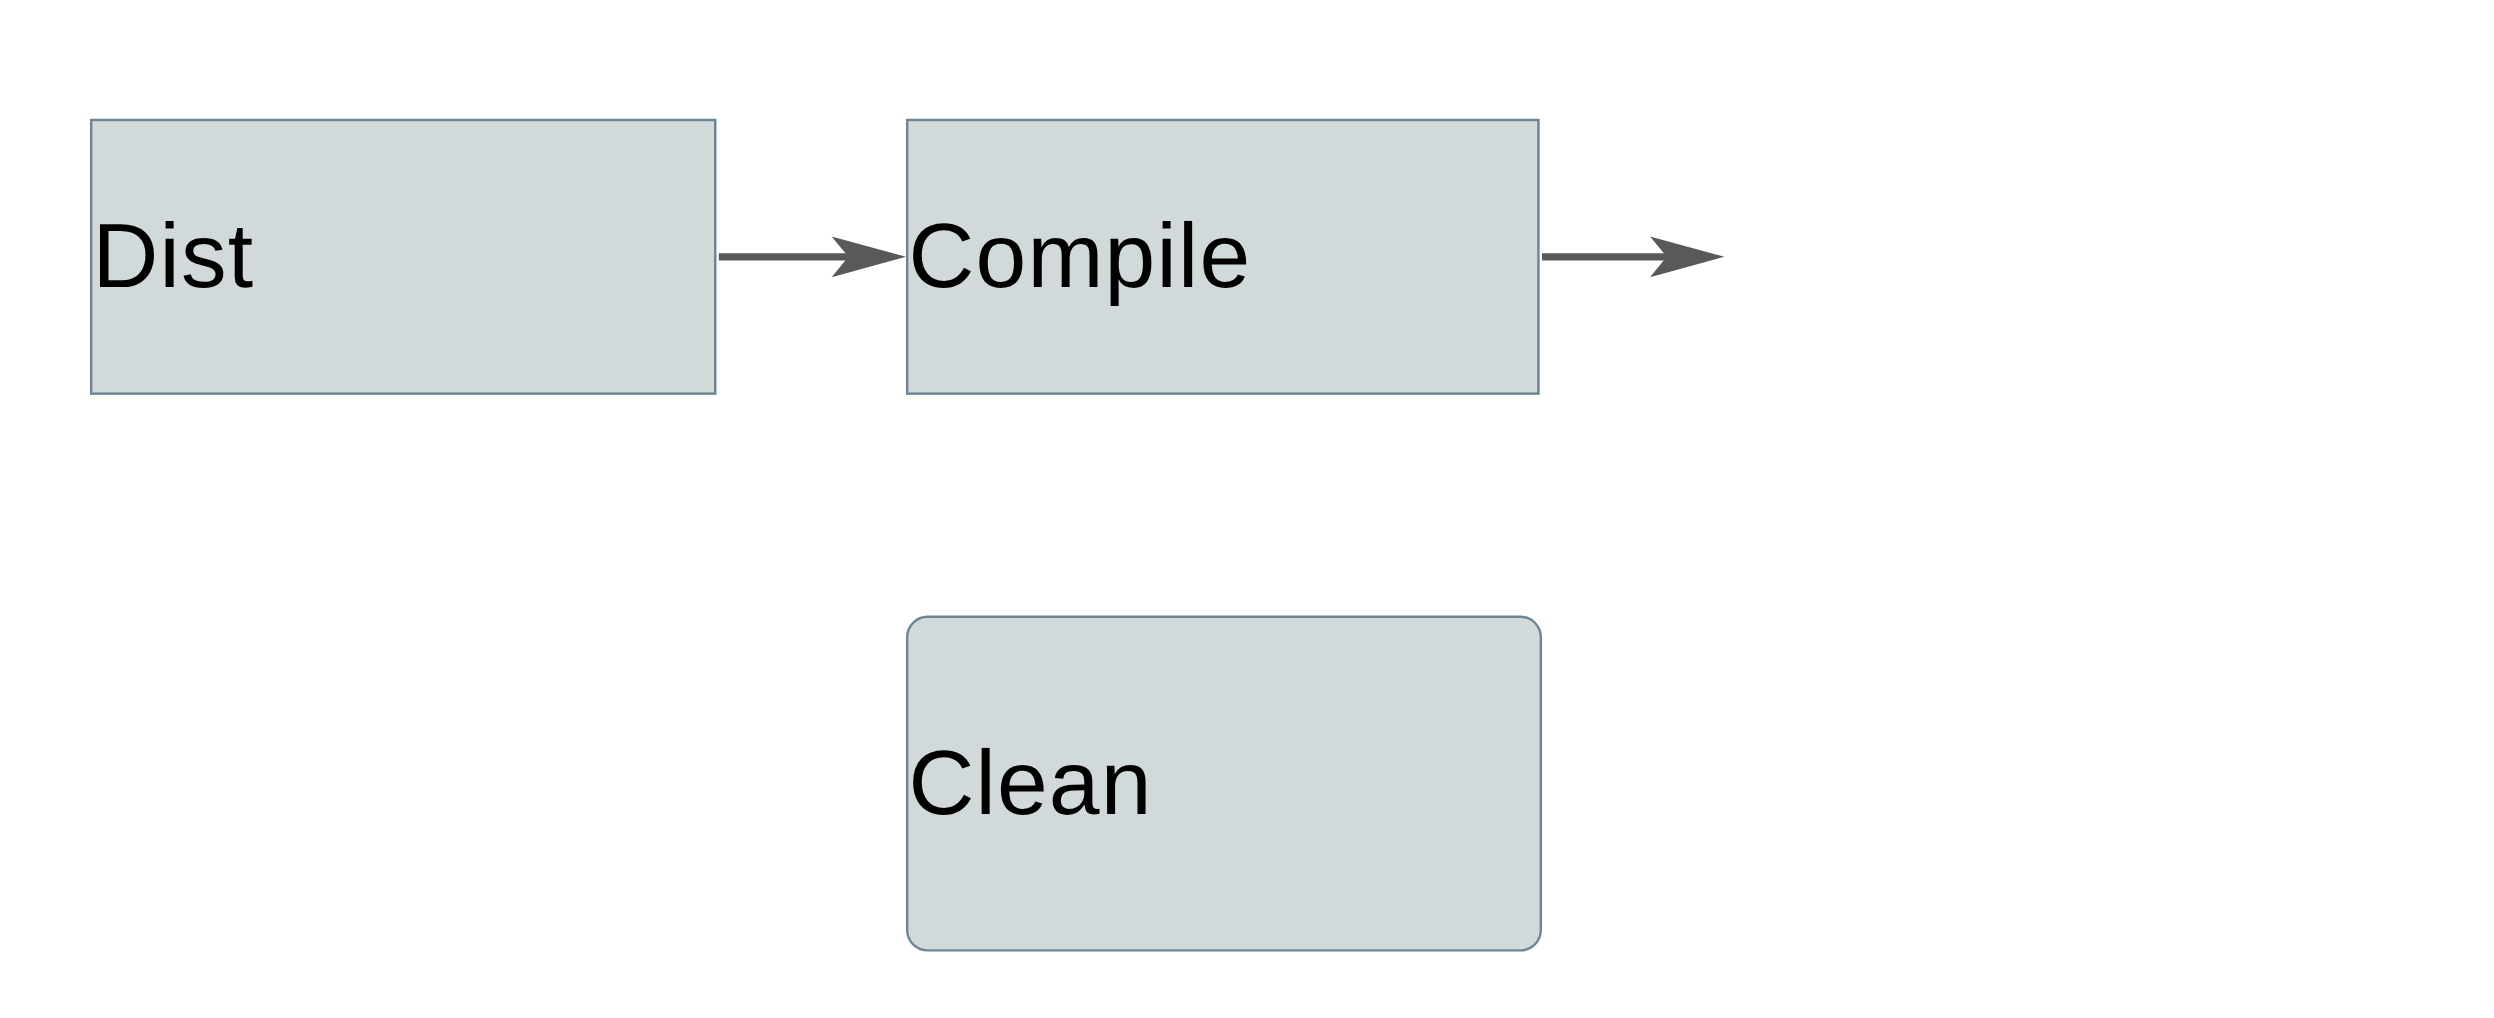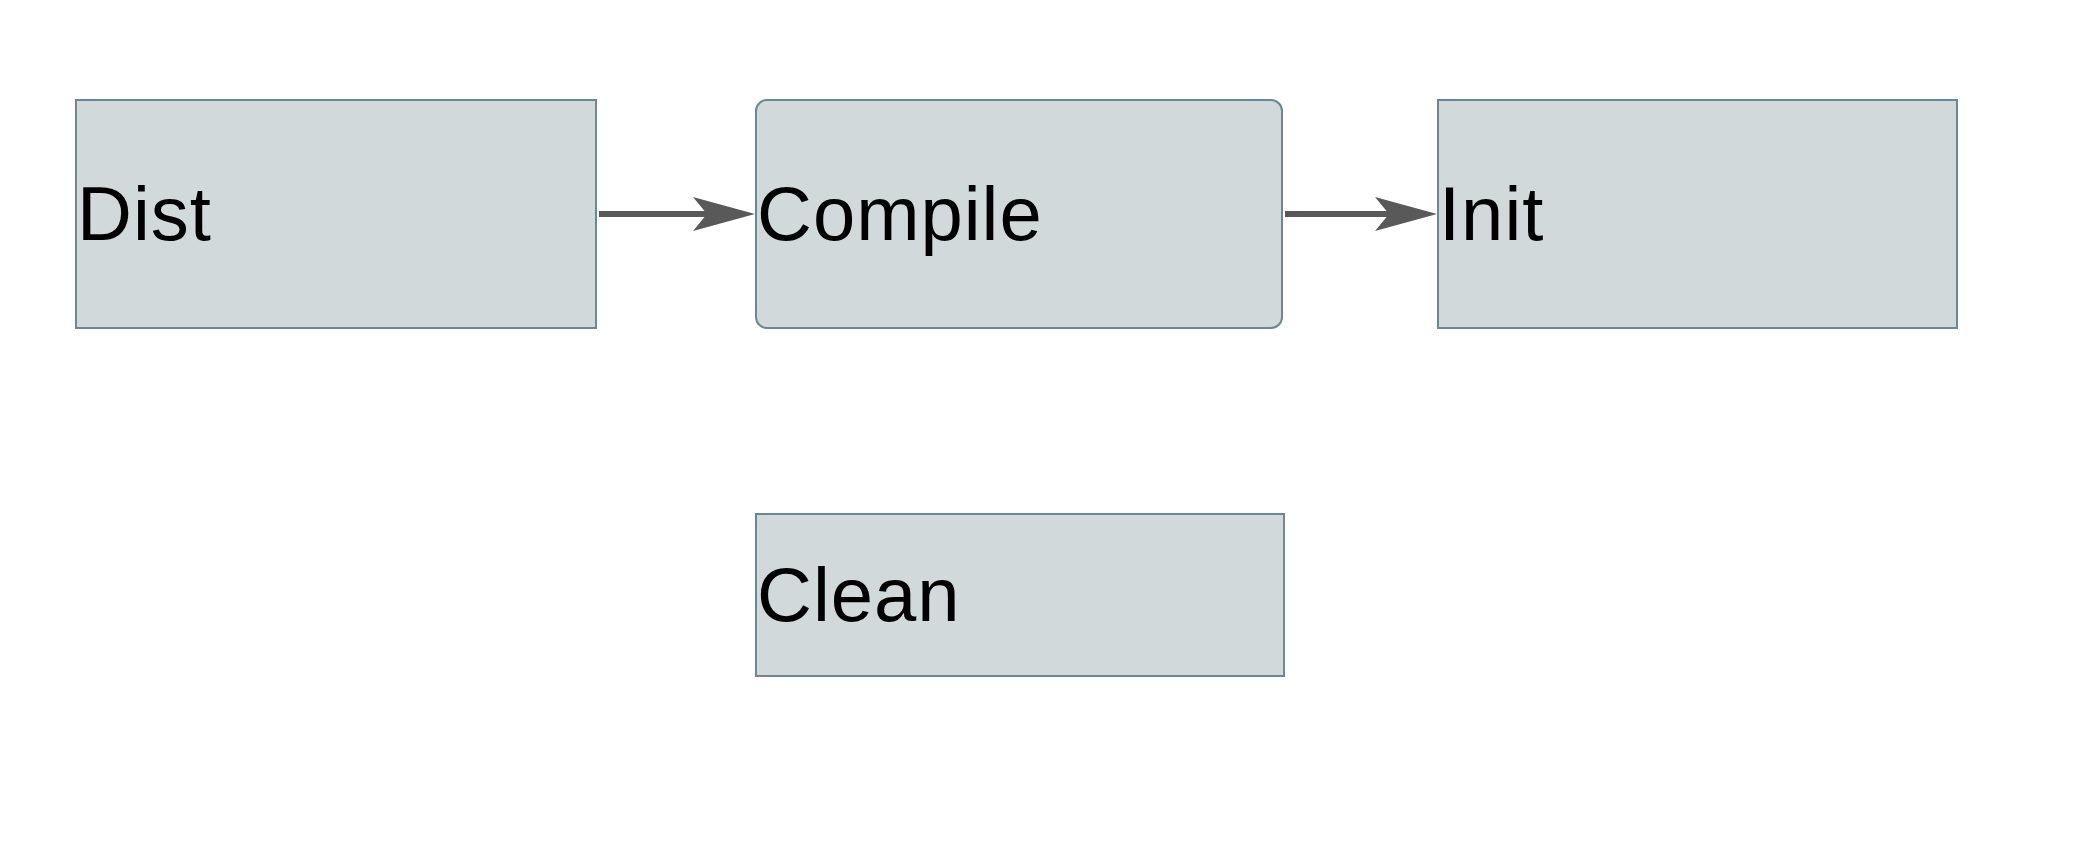--- a/index.html
+++ b/index.html
@@ -33,23 +33,23 @@
   }
   .node-label {
     font-size: 76px;
     line-height: 1;
     font-weight: 400;
     color: var(--text-color);
     letter-spacing: 1px;
     user-select: none;
   }
   #node-dist    { left: 75px;   top: 99px;  width: 522px; height: 230px; }
-  #node-compile { left: 755px;  top: 99px;  width: 528px; height: 230px; border-radius: 12px; }
+  #node-compile { left: 755px;  top: 99px;  width: 528px; height: 230px; }
   #node-init    { left: 1437px; top: 99px;  width: 521px; height: 230px; }
-  #node-clean   { left: 755px;  top: 513px; width: 530px; height: 164px; }
+  #node-clean   { left: 755px;  top: 513px; width: 530px; height: 280px; border-radius: 18px; }
   svg.edges {
     position: absolute;
     left: 0; top: 0;
     width: 2078px;
     height: 848px;
     pointer-events: none;
   }
   svg.edges .edge-shaft {
     stroke: var(--arrow-color);
     stroke-width: 6;
@@ -66,23 +66,20 @@
 <div class="canvas">
 
   <div class="node" id="node-dist">
     <span class="node-label">Dist</span>
   </div>
 
   <div class="node" id="node-compile">
     <span class="node-label">Compile</span>
   </div>
 
-  <div class="node" id="node-init">
-    <span class="node-label">Init</span>
-  </div>
 
   <div class="node" id="node-clean">
     <span class="node-label">Clean</span>
   </div>
 
   <svg class="edges" viewBox="0 0 2078 848">
     <g>
       <line class="edge-shaft" x1="599" y1="214" x2="710" y2="214"></line>
       <polygon class="edge-head" points="693,197 755,214 693,231 707,214"></polygon>
     </g>

